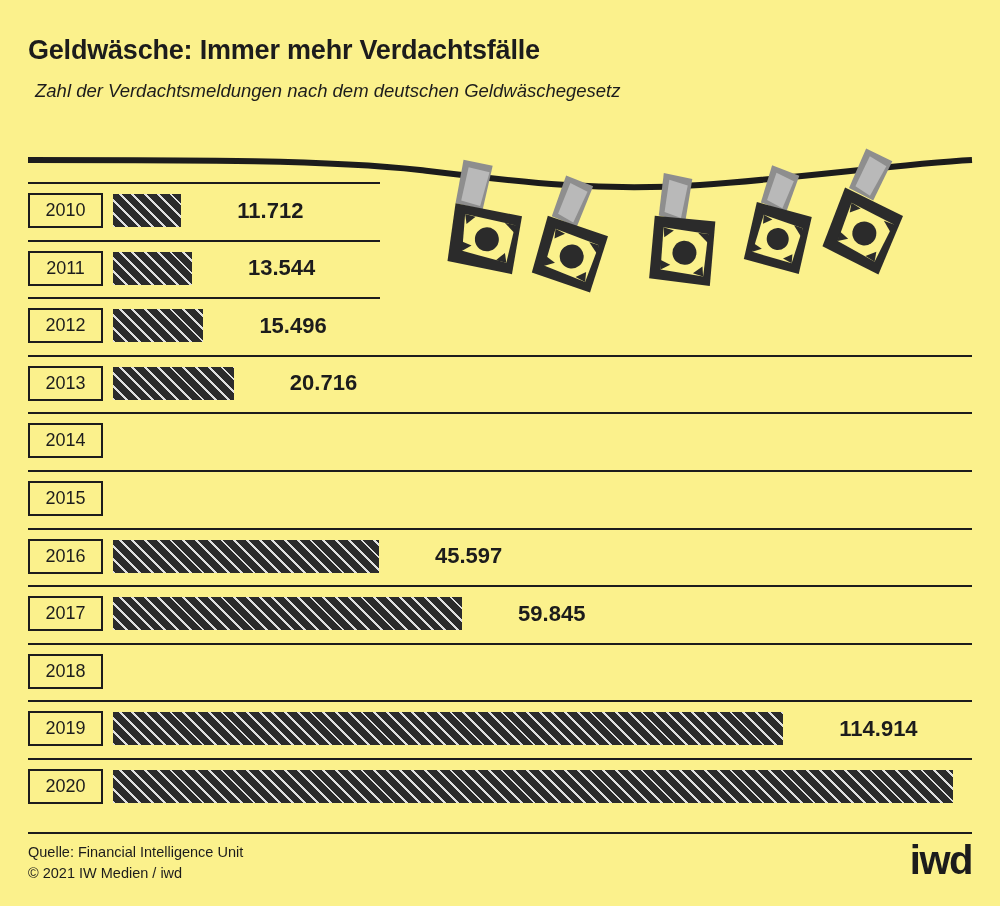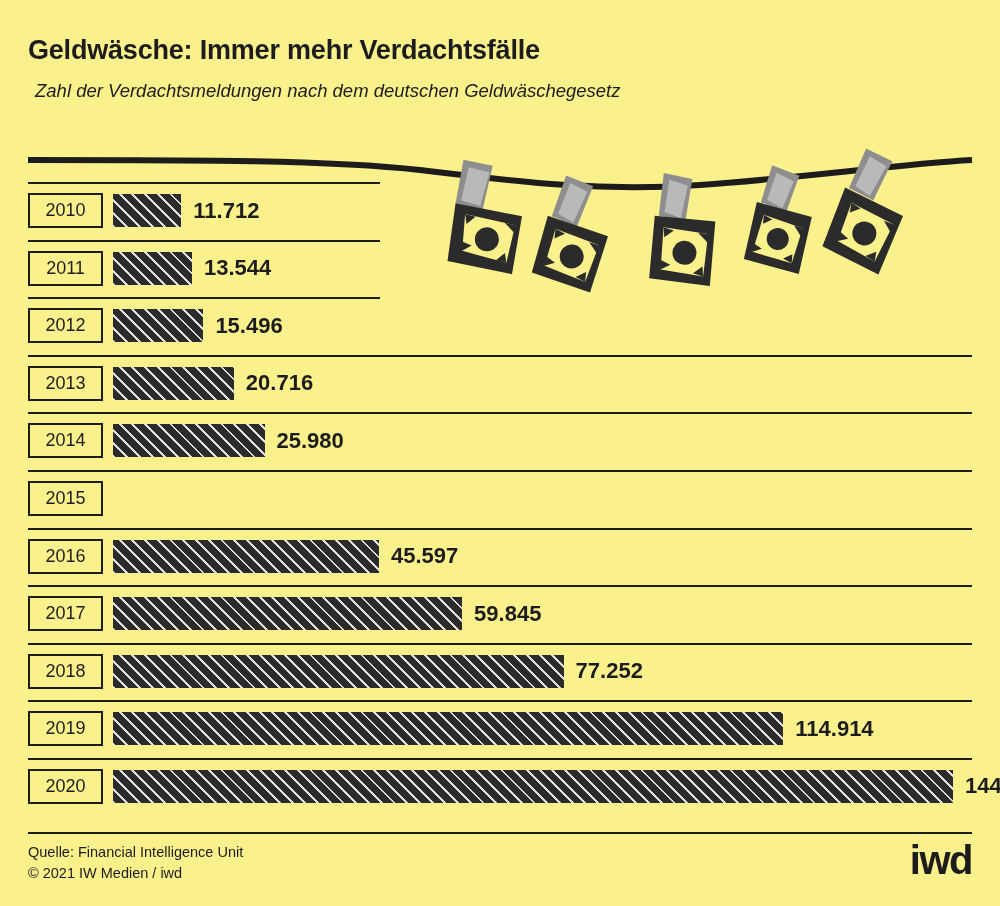--- a/index.html
+++ b/index.html
@@ -96,20 +96,21 @@
     font-size: 18px;
     background: transparent;
   }
   .bar-wrap {
     position: absolute;
     left: 113px;
     top: 12px;
     height: 33px;
     display: flex;
     align-items: center;
+    gap: 44px;
   }
   .bar {
     height: 33px;
     background-color: #2b2b2b;
     background-image: repeating-linear-gradient(
         45deg,
         rgba(255,255,255,0.85) 0px,
         rgba(255,255,255,0.85) 2px,
         rgba(0,0,0,0) 2px,
         rgba(0,0,0,0) 9px);
@@ -254,24 +255,20 @@
           <div class="gridline"></div>
           <div class="year">2013</div>
           <div class="bar-wrap">
             <div class="bar" style="width: 120.839px;"></div>
             <div class="value">20.716</div>
           </div>
         </div>
         <div class="row">
           <div class="gridline"></div>
           <div class="year">2014</div>
-          <div class="bar-wrap">
-            <div class="bar" style="width: 151.545px;"></div>
-            <div class="value">25.980</div>
-          </div>
         </div>
         <div class="row">
           <div class="gridline"></div>
           <div class="year">2015</div>
         </div>
         <div class="row">
           <div class="gridline"></div>
           <div class="year">2016</div>
           <div class="bar-wrap">
             <div class="bar" style="width: 265.973px;"></div>
@@ -282,24 +279,20 @@
           <div class="gridline"></div>
           <div class="year">2017</div>
           <div class="bar-wrap">
             <div class="bar" style="width: 349.084px;"></div>
             <div class="value">59.845</div>
           </div>
         </div>
         <div class="row">
           <div class="gridline"></div>
           <div class="year">2018</div>
-          <div class="bar-wrap">
-            <div class="bar" style="width: 450.621px;"></div>
-            <div class="value">77.252</div>
-          </div>
         </div>
         <div class="row">
           <div class="gridline"></div>
           <div class="year">2019</div>
           <div class="bar-wrap">
             <div class="bar" style="width: 670.308px;"></div>
             <div class="value">114.914</div>
           </div>
         </div>
         <div class="row">

